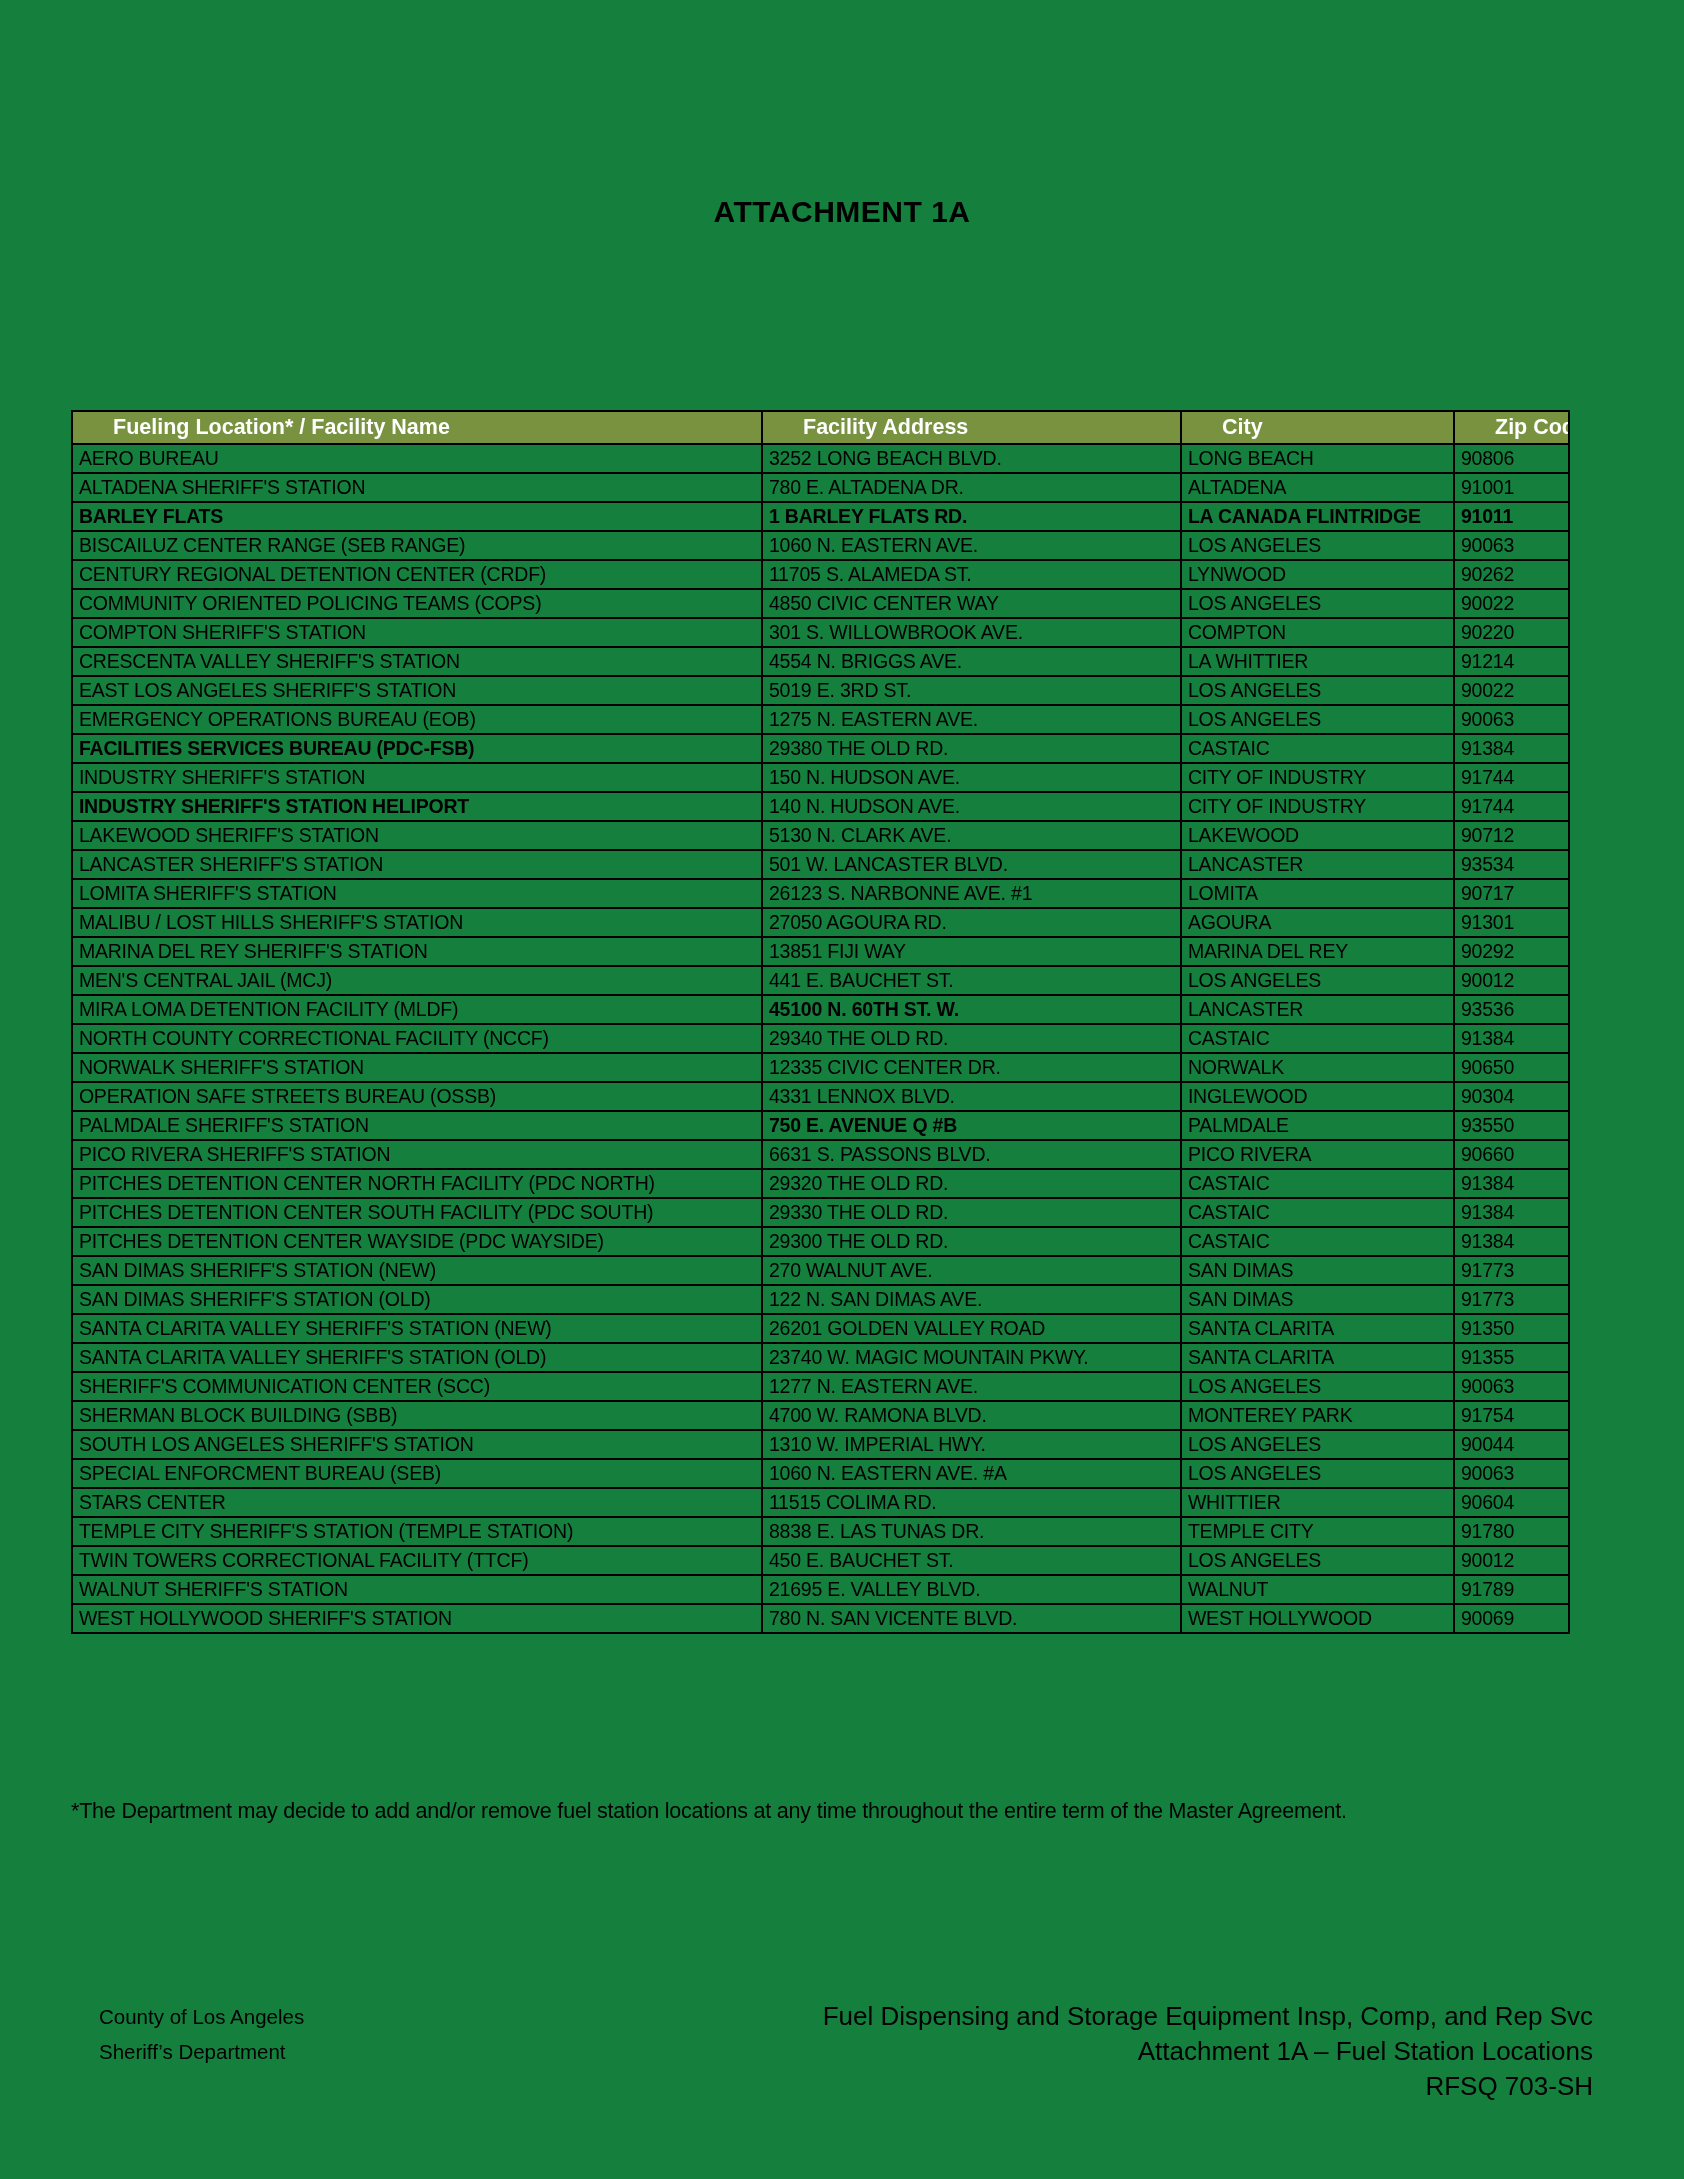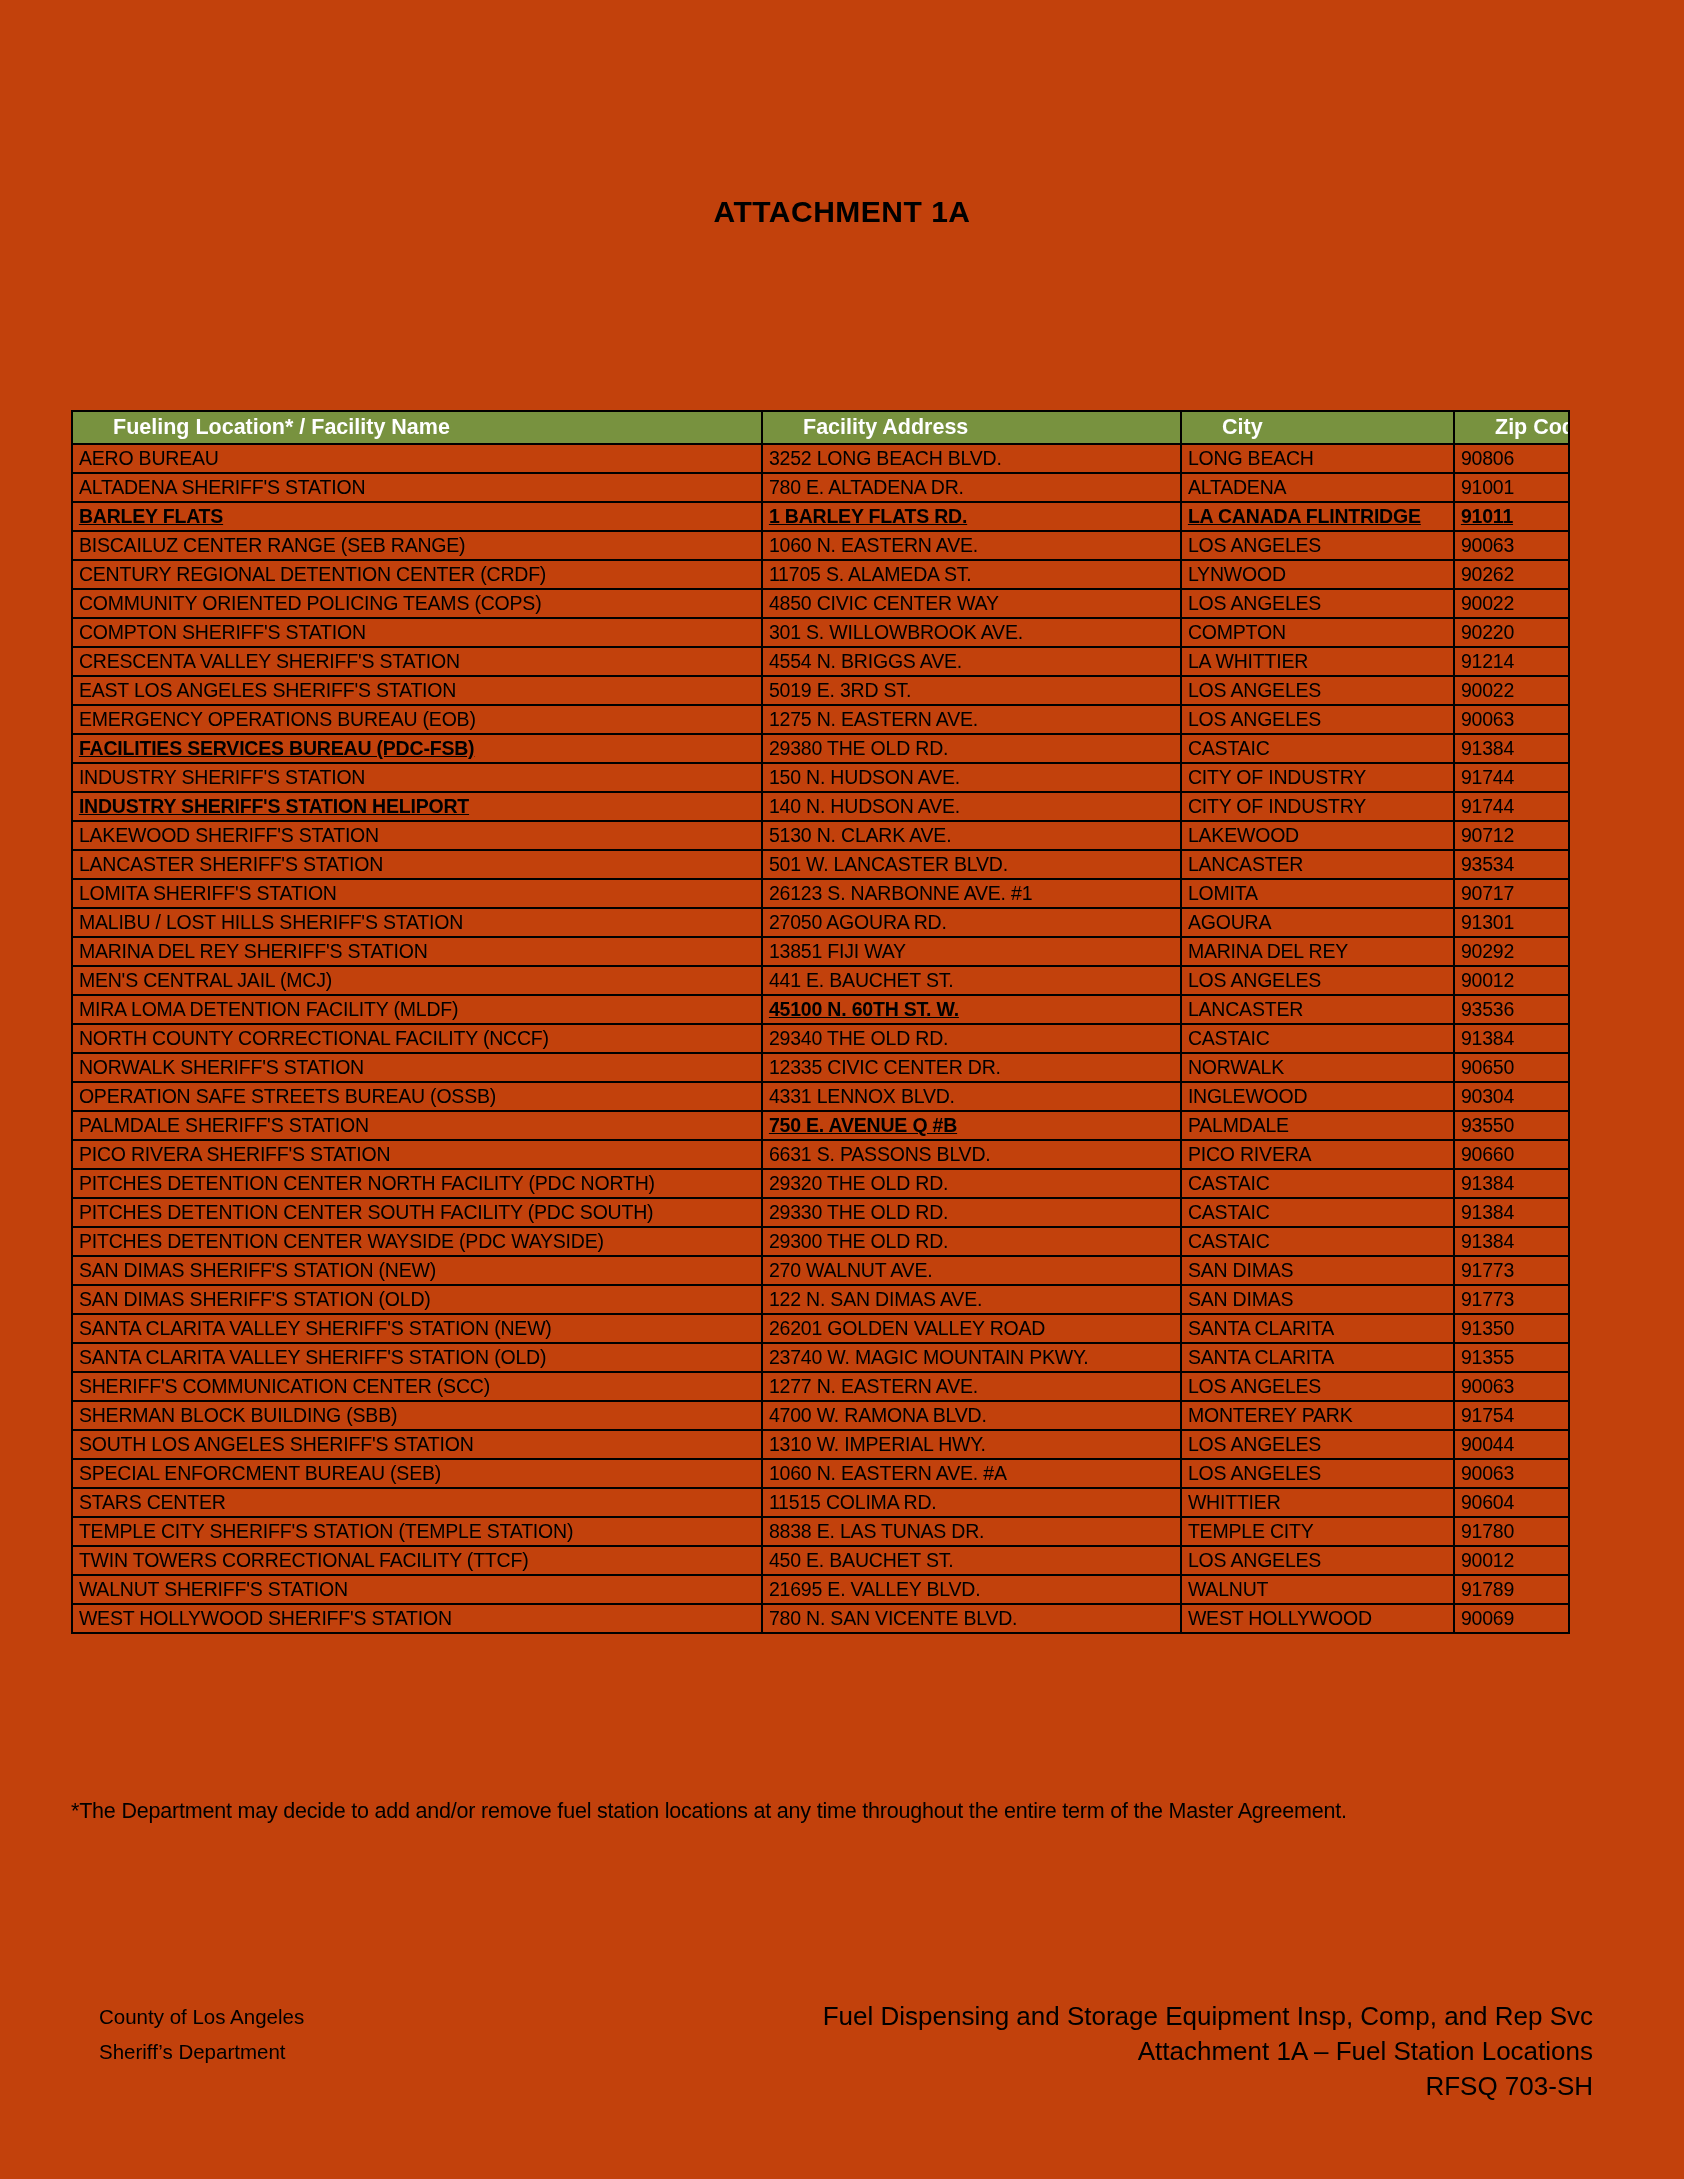--- a/index.html
+++ b/index.html
@@ -1,20 +1,20 @@
 <!DOCTYPE html>
 <html><head>
 <meta charset="utf-8">
 <style>
   html, body { margin: 0; padding: 0; background: #e8e8e8; }
   .page {
     position: relative;
     width: 1684px;
     height: 2180px;
-    background: #c2410c;
+    background: #15803d;
     font-family: "Liberation Sans", "DejaVu Sans", sans-serif;
     color: #000000;
     overflow: hidden;
     margin: 0 auto;
   }
   .title-block {
     position: absolute;
     top: 191px;
     left: 0;
     width: 100%;
@@ -54,21 +54,21 @@
   table.fuel td {
     font-size: 19.5px;
     height: 27px;
     letter-spacing: -0.2px;
   }
   table.fuel { border: 2.9px solid #000; }
   col.c-name { width: 690px; }
   col.c-addr { width: 419px; }
   col.c-city { width: 273px; }
   col.c-zip  { width: 115px; }
-  td.bold { font-weight: bold; text-decoration: underline; }
+  td.bold { font-weight: bold; }
   tr.emphasis td { border-top-width: 2.9px; border-bottom-width: 2.9px; }
   .footnote {
     position: absolute;
     top: 1799px;
     left: 71px;
     width: 1521px;
     font-size: 21.5px;
     letter-spacing: -0.2px;
   }
   .footer-left {

